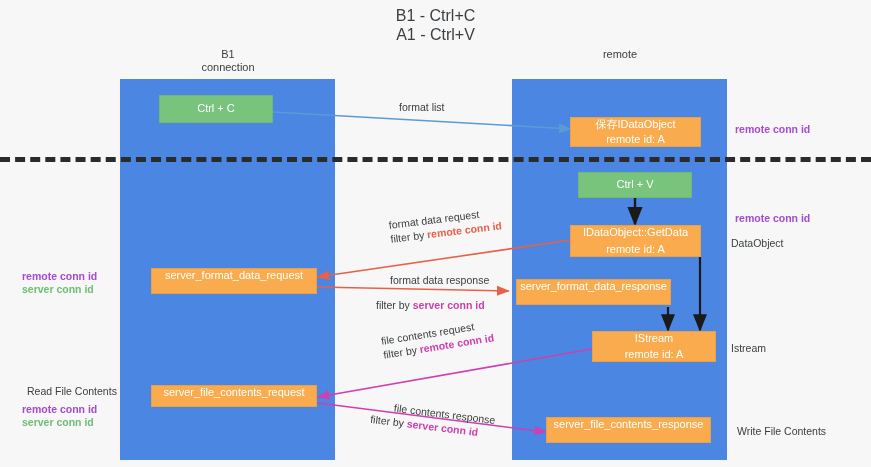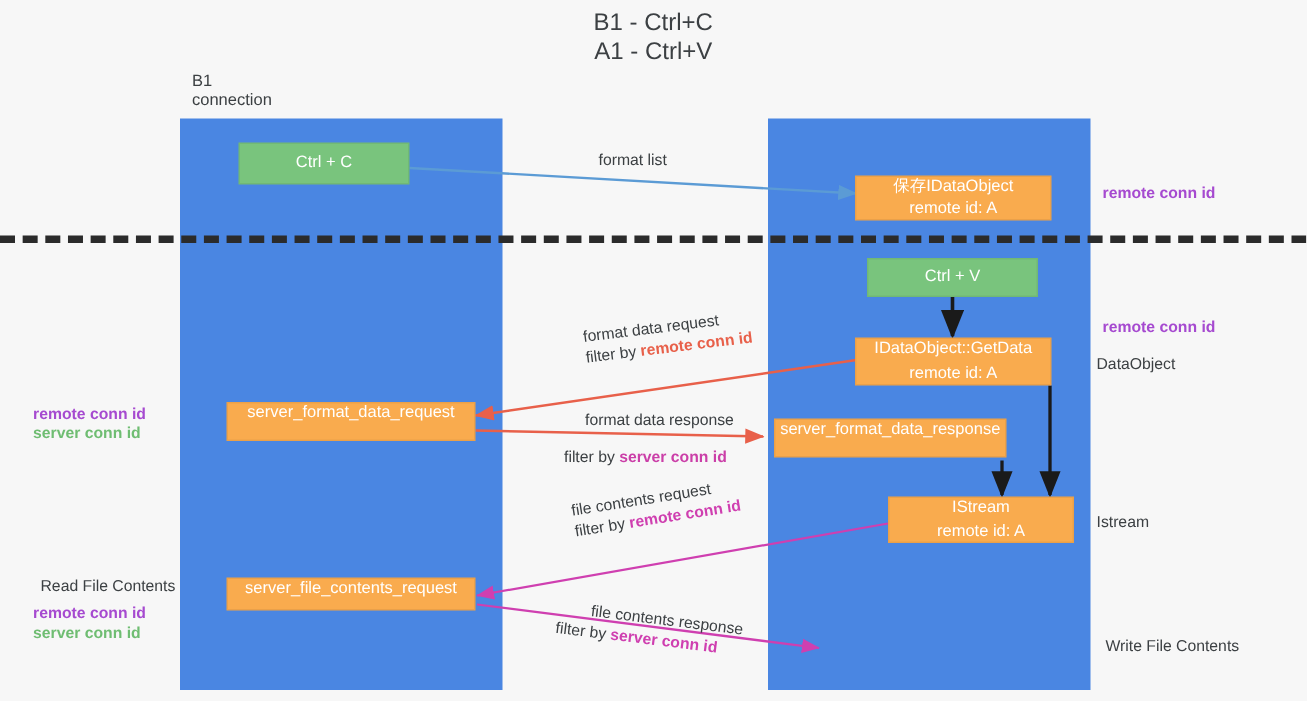--- a/index.html
+++ b/index.html
@@ -27,20 +27,21 @@
     width: 871px;
     text-align: center;
     font-size: 16px;
     color: #3c4043;
     line-height: 19px;
   }
 
   
   .lane-head {
     position: absolute;
+    text-align: center;
     font-size: 11px;
     color: #3c4043;
     line-height: 13px;
     width: 200px;
   }
   .lane-head .lh1 { display: block; }
   .lane-head .lh2 { display: block; }
 
   
   .lane {
@@ -108,20 +109,21 @@
   <div class="title">
     <div>B1 - Ctrl+C</div>
     <div>A1 - Ctrl+V</div>
   </div>
 
   <div class="lane-head" style="left:128px; top:48px;">
     <span class="lh1">B1</span>
     <span class="lh2">connection</span>
   </div>
   <div class="lane-head" style="left:520px; top:48px;">
+    <span class="lh2">remote</span>
   </div>
 
   <div class="lane" id="lane-b1"></div>
   <div class="lane" id="lane-a1"></div>
 
   <svg id="wires">
     <defs>
       <marker id="ar-blue" markerWidth="9" markerHeight="9" refX="7.6" refY="3.2" orient="auto">
         <path d="M0,0 L8,3.2 L0,6.4 z" fill="#5b9bd5"></path>
       </marker>
@@ -183,20 +185,23 @@
 
   <div class="box orange" style="left:592px; top:331px; width:124px; height:31px;">
     <span>IStream</span>
     <span class="l2">remote id: A</span>
   </div>
 
   <div class="box orange" style="left:151px; top:385px; width:166px; height:22px;">
     <span>server_file_contents_request</span>
   </div>
 
+  <div class="box orange" style="left:546px; top:417px; width:165px; height:26px;">
+    <span>server_file_contents_response</span>
+  </div>
 
   <div class="lbl" style="left:399px; top:100px;">format list</div>
 
   <div class="lbl-block" style="left:388px; top:218px; transform:rotate(-7deg); transform-origin:left top;">
     <div style="color:#3c4043;">format data request</div>
     <div>
       <span style="color:#3c4043;">filter by </span><span class="red" style="color:#e8604a; font-weight:bold;">remote conn id</span>
     </div>
   </div>
 

